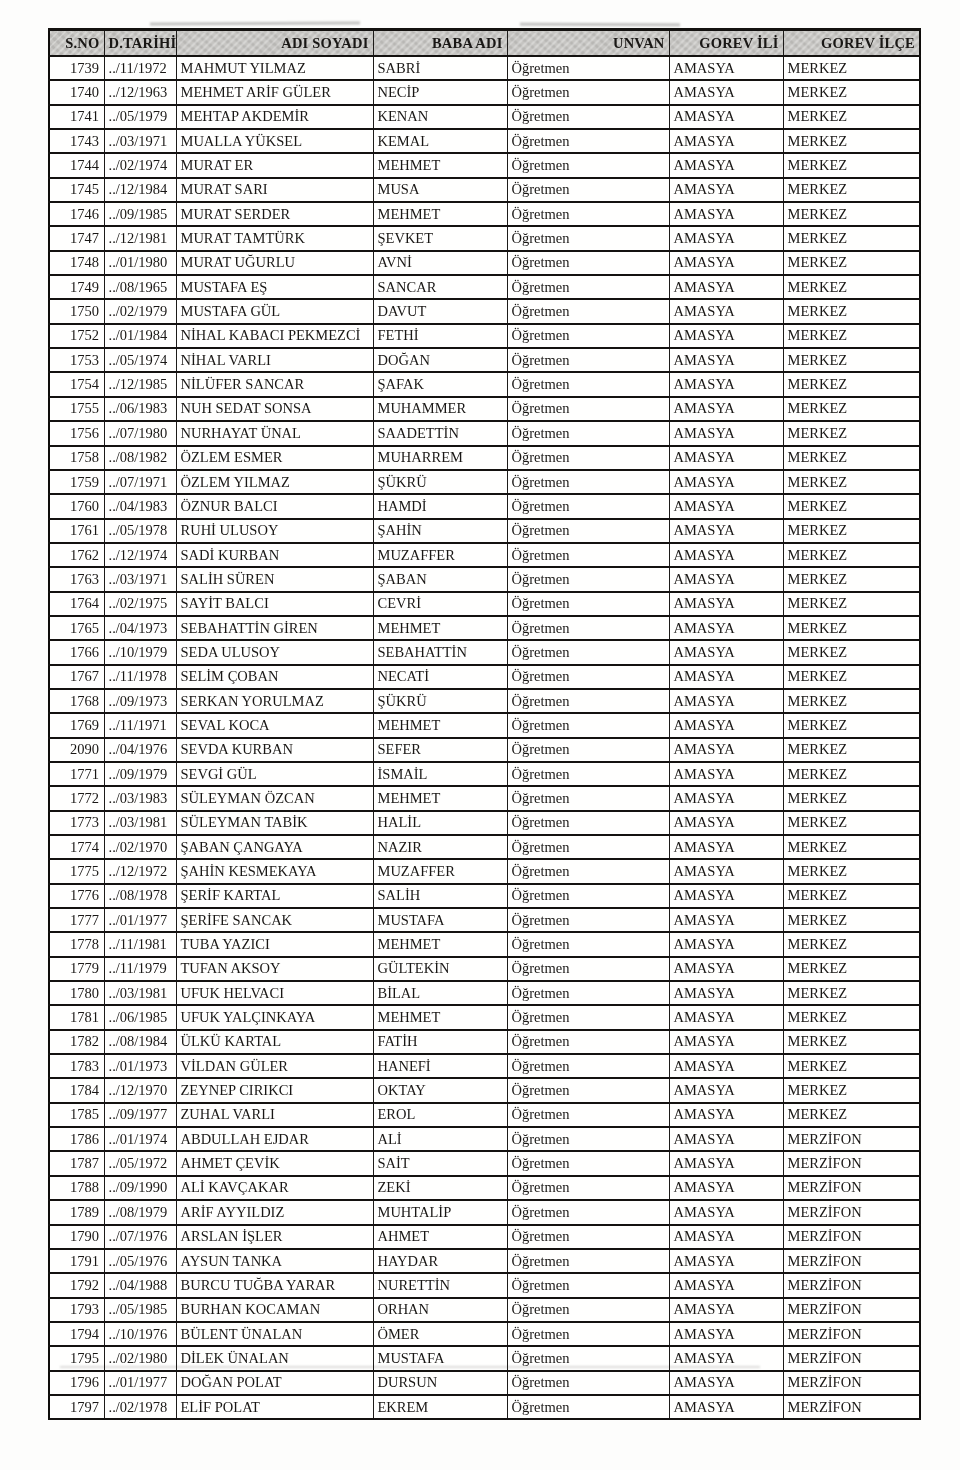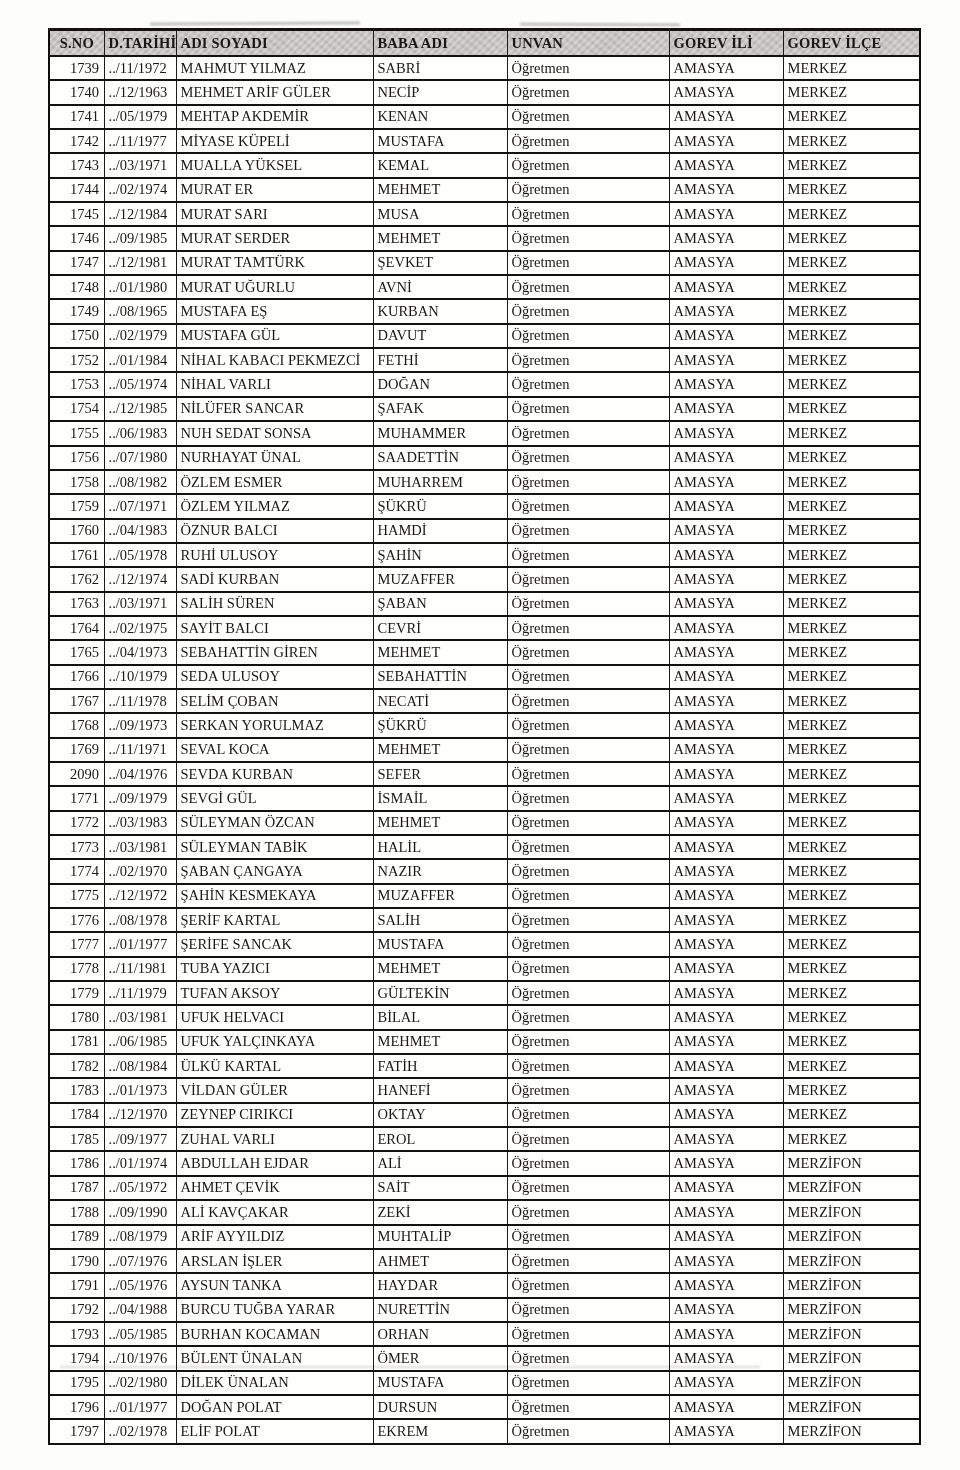--- a/index.html
+++ b/index.html
@@ -38,31 +38,32 @@
     height:24px;
     font-size:14.5px;
     font-weight:bold;
     letter-spacing:.2px;
     background-color:#c6c5c2;
     background-image:
       repeating-linear-gradient(135deg, rgba(255,255,255,.30) 0 2px, rgba(0,0,0,0) 2px 5px),
       repeating-linear-gradient(40deg, rgba(0,0,0,.07) 0 3px, rgba(0,0,0,0) 3px 7px);
     border-top-width:3.2px;
     border-bottom-width:2.6px;
+    text-align:right;
   }
   
   col.c0{width:55px}
   col.c1{width:72px}
   col.c2{width:197px}
   col.c3{width:134px}
   col.c4{width:162px}
   col.c5{width:114px}
   col.c6{width:137px}
   td.c0{text-align:center;padding:0 20px;}
-  th.c0{text-align:center;}
+  th.c0{}
   
   .smudge{position:absolute;background:#2a2825;opacity:.28;filter:blur(1px);pointer-events:none;}
   .smudge.s1{left:150px;top:22px;width:210px;height:3px;transform:rotate(-.3deg);}
   .smudge.s2{left:520px;top:23px;width:160px;height:2.5px;transform:rotate(.25deg);}
   .smudge.s3{left:60px;top:1366px;width:700px;height:2px;opacity:.16;}
 </style>
 </head>
 <body>
 
 <div class="scan-wrap">
@@ -109,29 +110,20 @@
         <tr>
           <td class="c0">1741</td>
           <td class="c1">../05/1979</td>
           <td class="c2">MEHTAP AKDEMİR</td>
           <td class="c3">KENAN</td>
           <td class="c4">Öğretmen</td>
           <td class="c5">AMASYA</td>
           <td class="c6">MERKEZ</td>
         </tr>
         <tr>
-          <td class="c0">1742</td>
-          <td class="c1">../11/1977</td>
-          <td class="c2">MİYASE KÜPELİ</td>
-          <td class="c3">MUSTAFA</td>
-          <td class="c4">Öğretmen</td>
-          <td class="c5">AMASYA</td>
-          <td class="c6">MERKEZ</td>
-        </tr>
-        <tr>
           <td class="c0">1743</td>
           <td class="c1">../03/1971</td>
           <td class="c2">MUALLA YÜKSEL</td>
           <td class="c3">KEMAL</td>
           <td class="c4">Öğretmen</td>
           <td class="c5">AMASYA</td>
           <td class="c6">MERKEZ</td>
         </tr>
         <tr>
           <td class="c0">1744</td>
@@ -175,21 +167,21 @@
           <td class="c2">MURAT UĞURLU</td>
           <td class="c3">AVNİ</td>
           <td class="c4">Öğretmen</td>
           <td class="c5">AMASYA</td>
           <td class="c6">MERKEZ</td>
         </tr>
         <tr>
           <td class="c0">1749</td>
           <td class="c1">../08/1965</td>
           <td class="c2">MUSTAFA EŞ</td>
-          <td class="c3">KURBAN</td>
+          <td class="c3">SANCAR</td>
           <td class="c4">Öğretmen</td>
           <td class="c5">AMASYA</td>
           <td class="c6">MERKEZ</td>
         </tr>
         <tr>
           <td class="c0">1750</td>
           <td class="c1">../02/1979</td>
           <td class="c2">MUSTAFA GÜL</td>
           <td class="c3">DAVUT</td>
           <td class="c4">Öğretmen</td>

